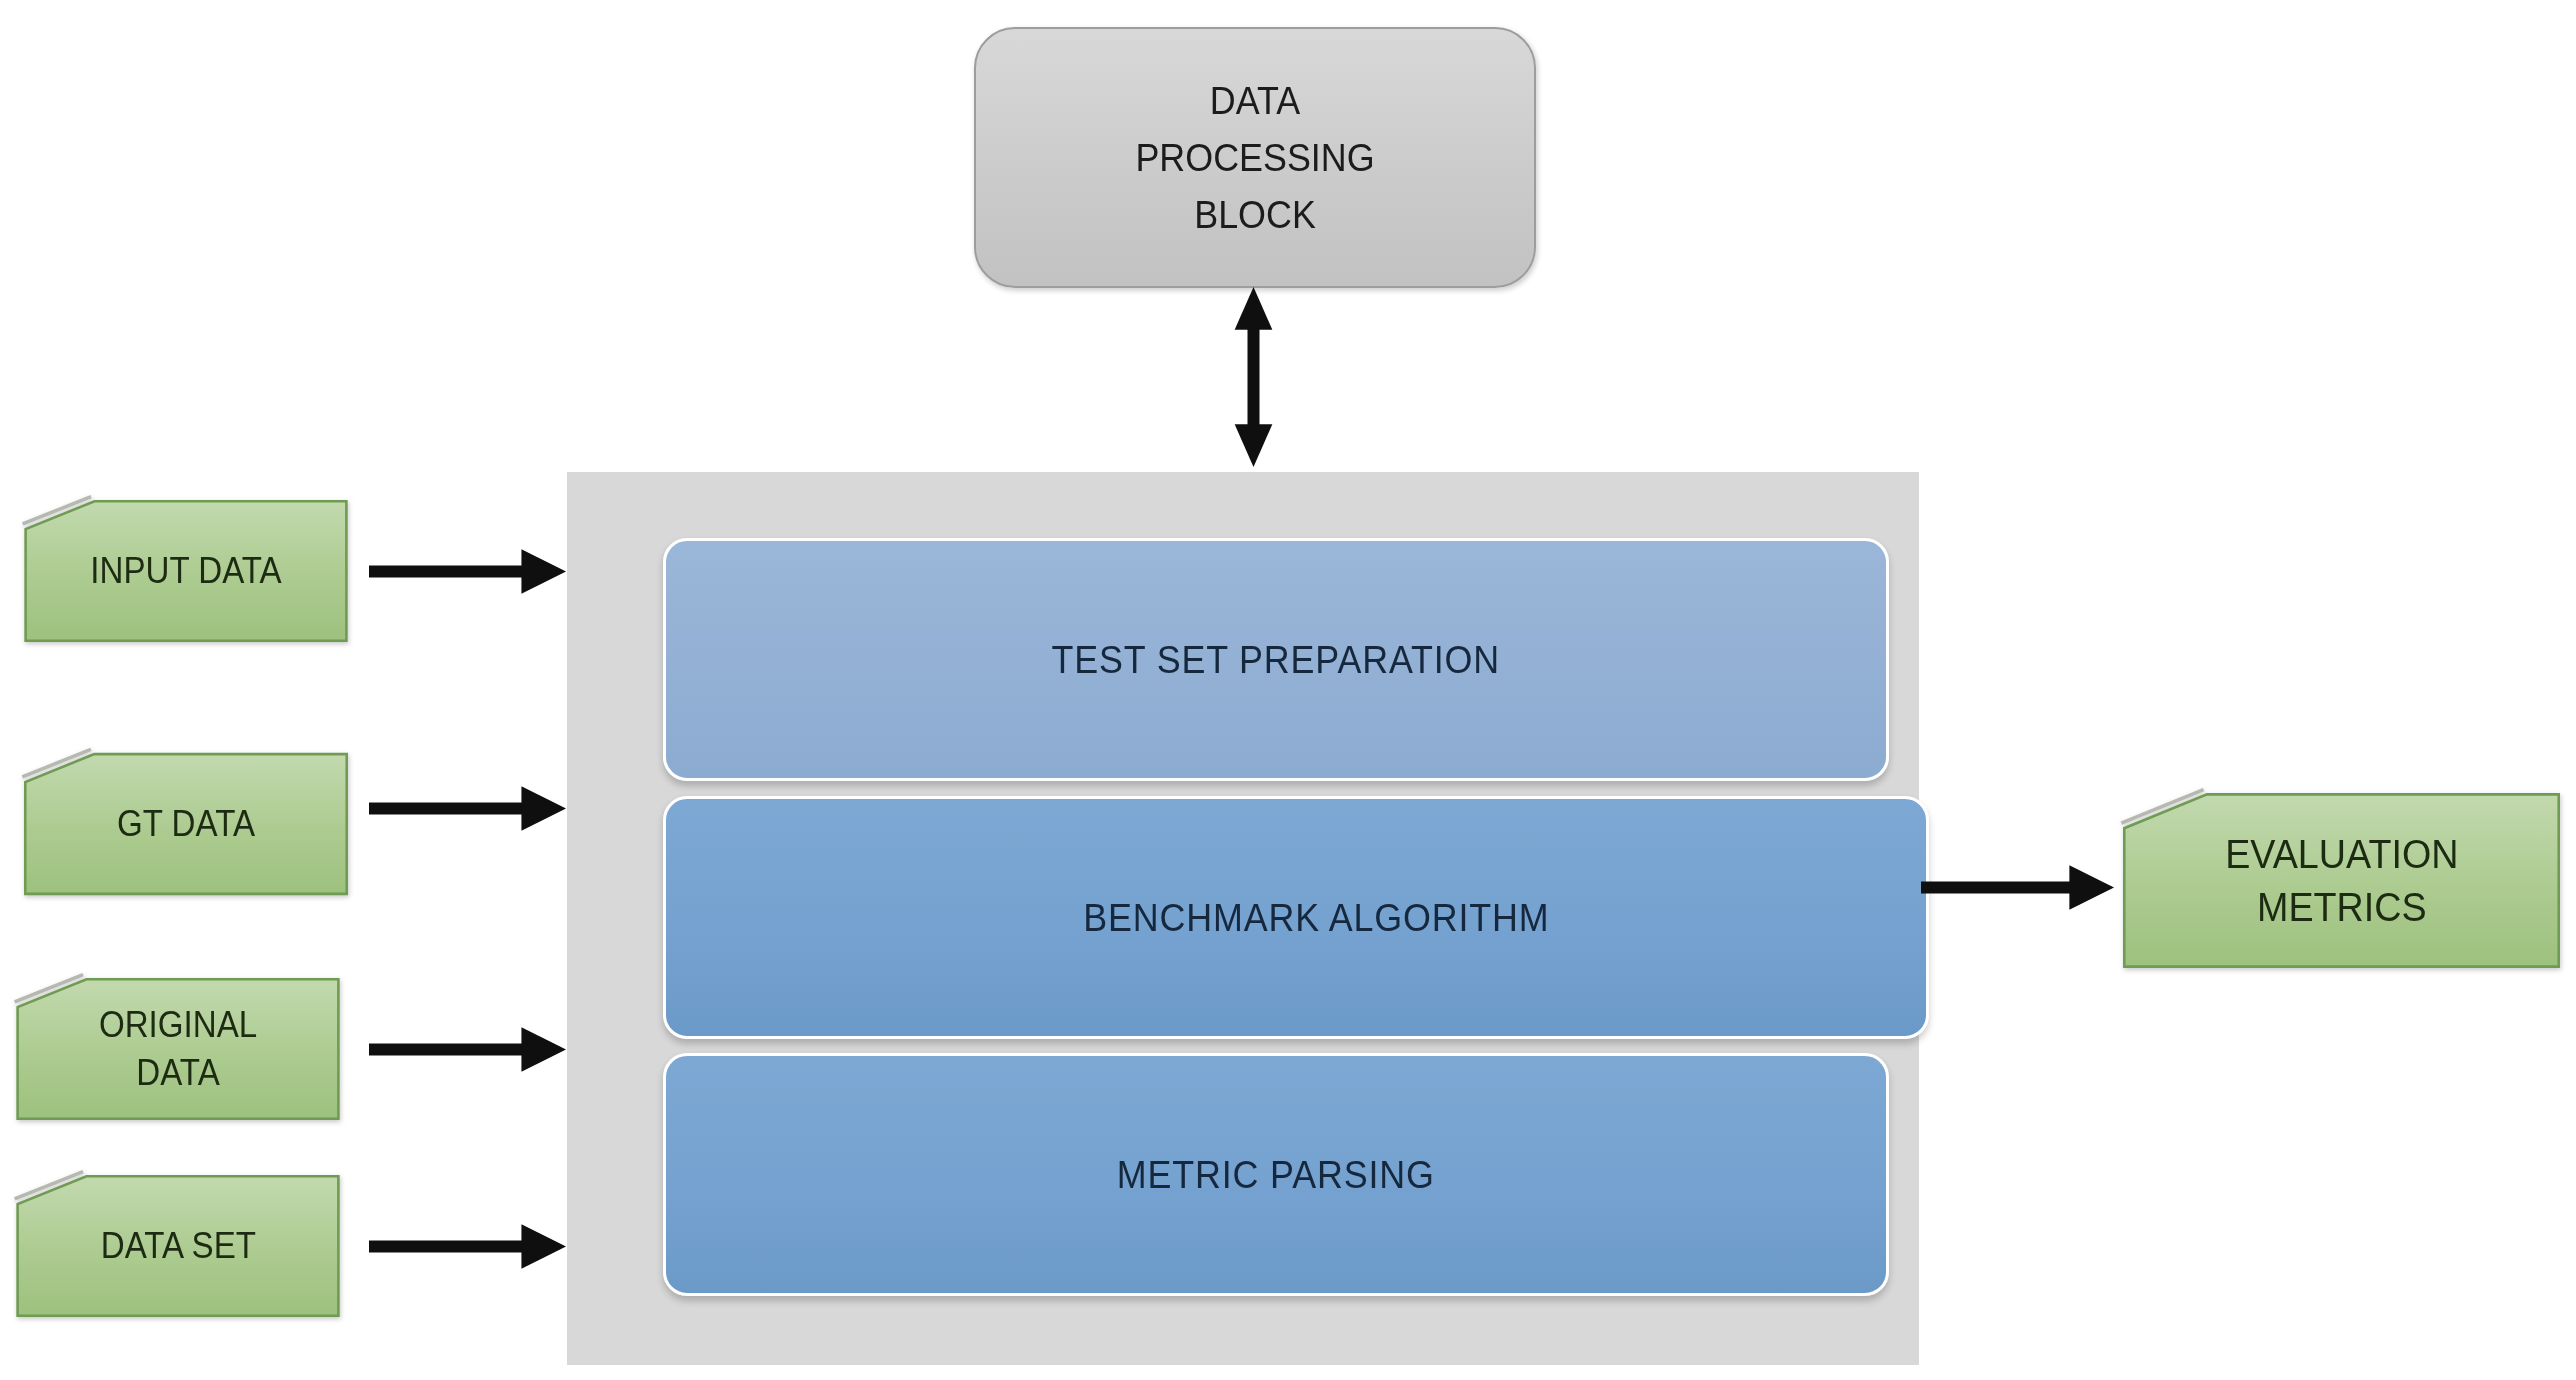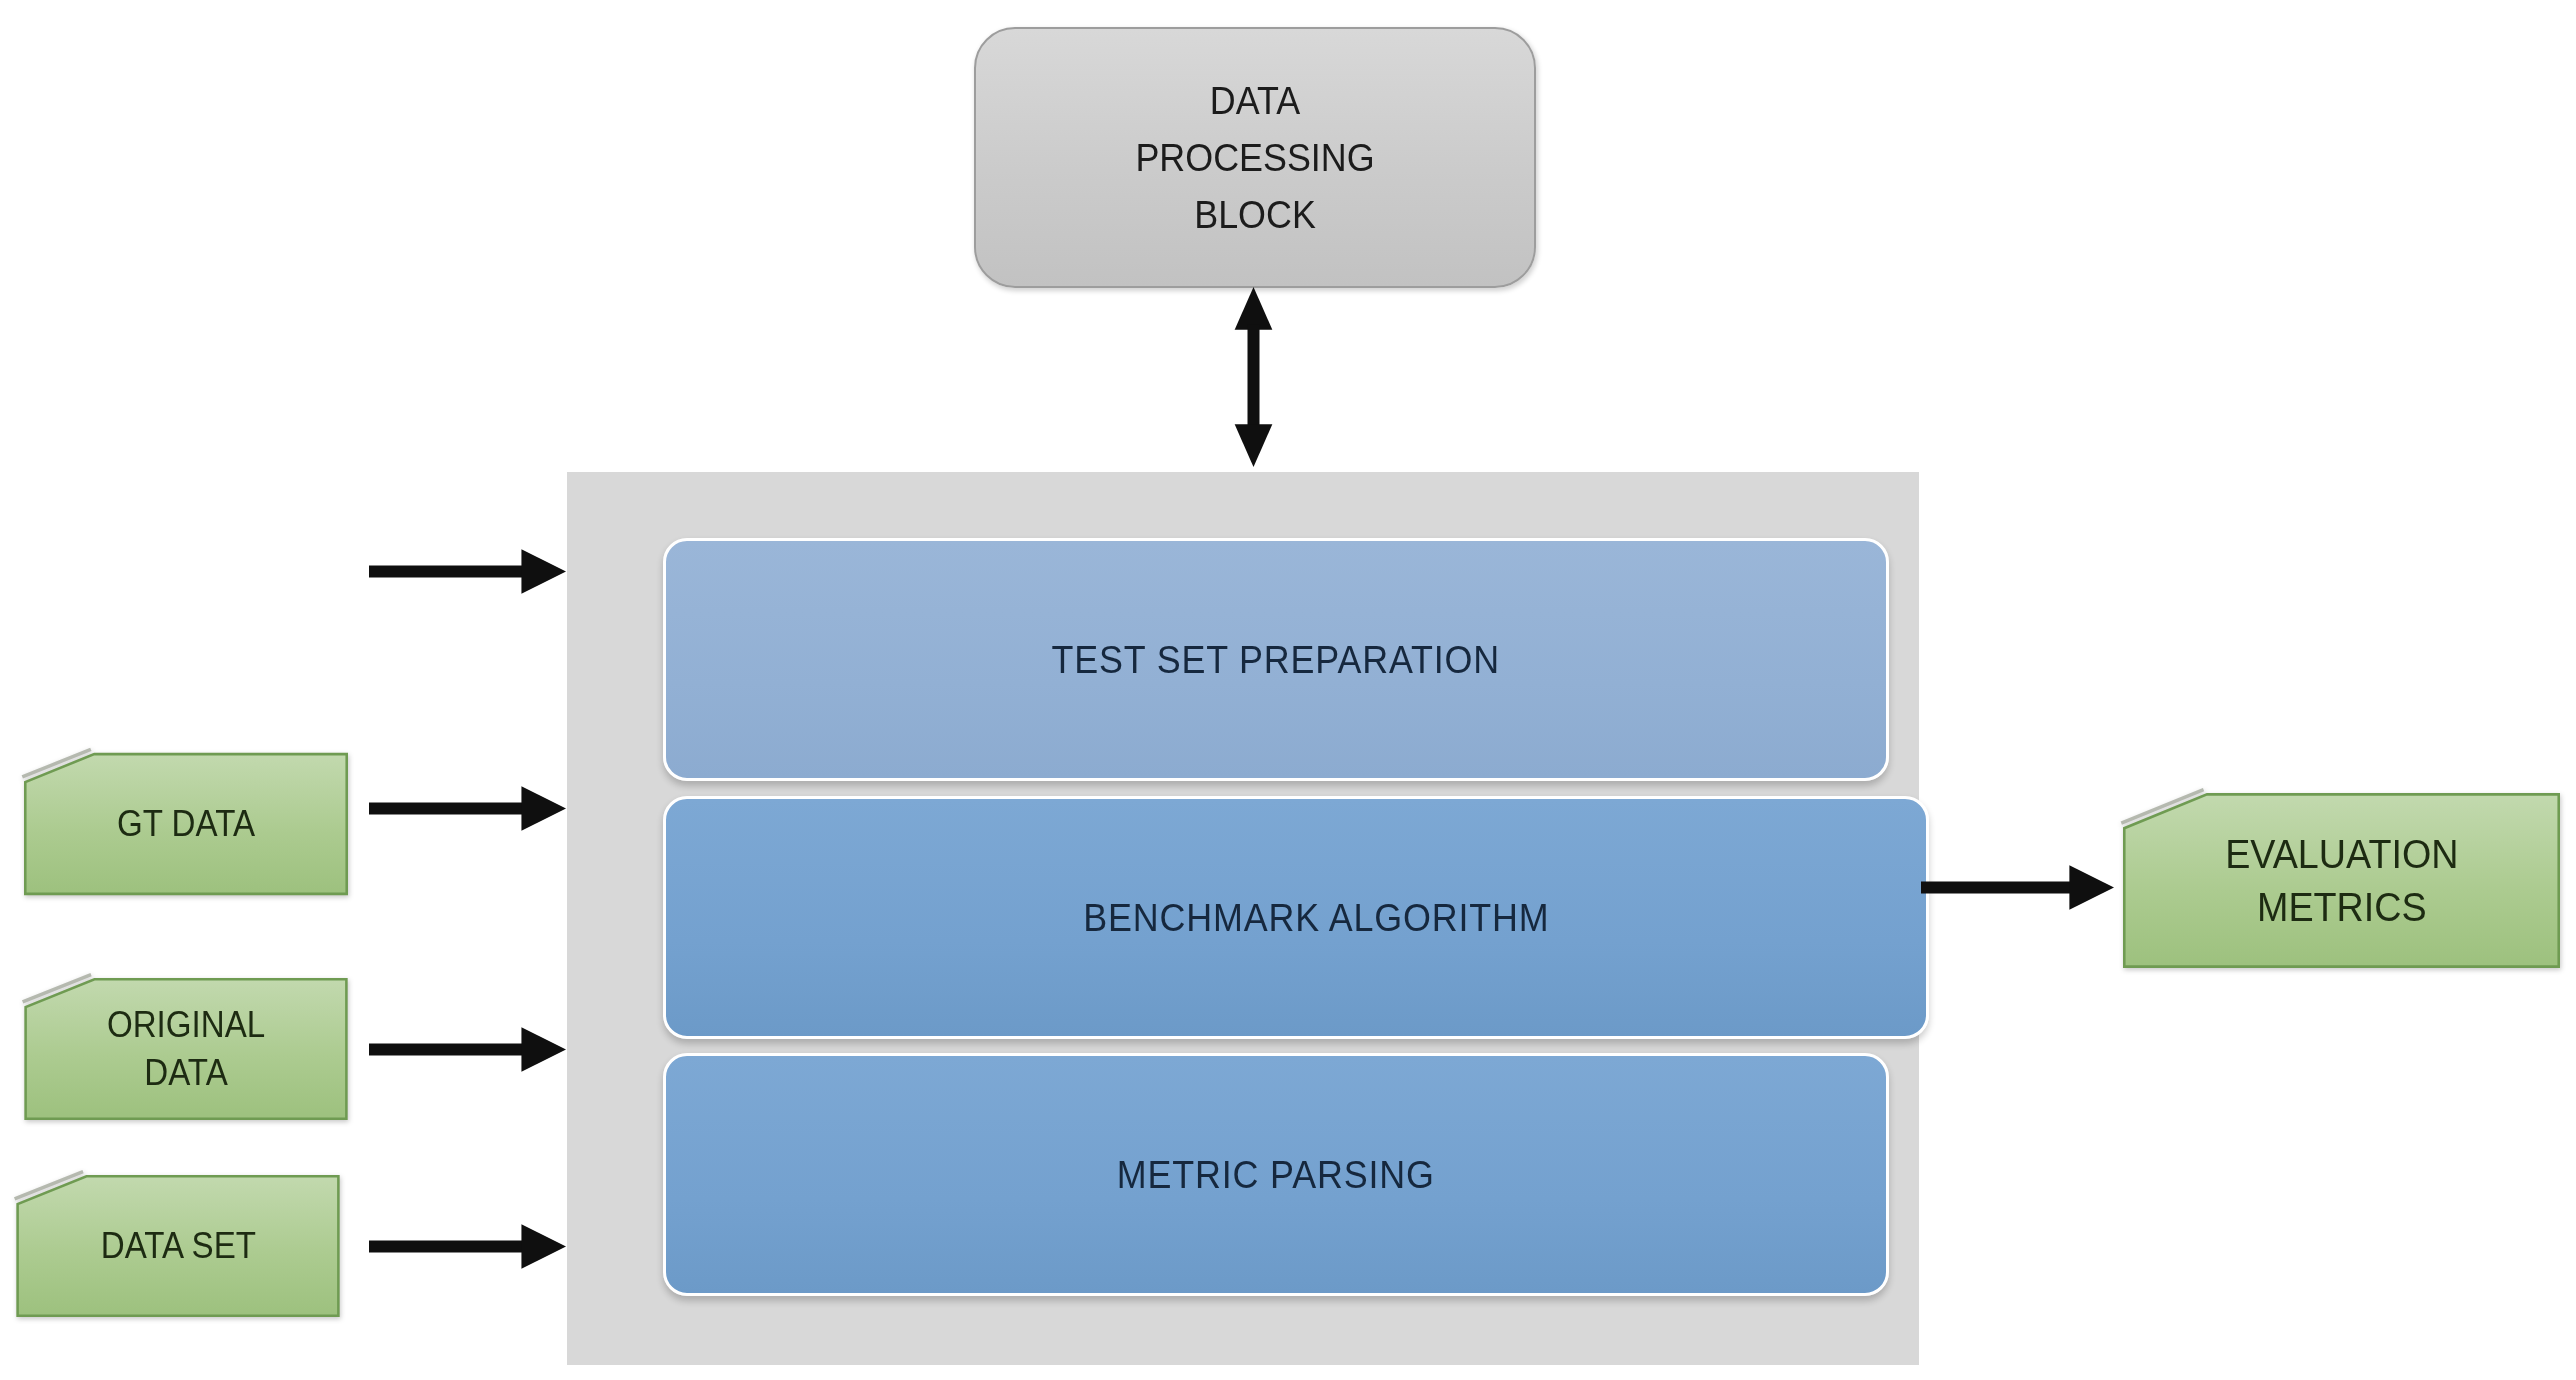--- a/index.html
+++ b/index.html
@@ -117,30 +117,37 @@
   <div class="abs stage light" style="top:538px;">
     <span class="lbl">TEST SET PREPARATION</span>
   </div>
   <div class="abs stage dark" style="top:796px;padding-left:40px;">
     <span class="lbl">BENCHMARK ALGORITHM</span>
   </div>
   <div class="abs stage dark" style="top:1053px;">
     <span class="lbl">METRIC PARSING</span>
   </div>
 
+  <div class="abs tag" style="left:24px; top:500px; width:324px; height:142px;">
+    <svg class="tag-shape" viewBox="0 0 378 166">
+      <line x1="-2" y1="28" x2="78" y2="-4" stroke="#b5b9af" stroke-width="4"></line>
+      <polygon points="82,1.5 376.5,1.5 376.5,164.5 1.5,164.5 1.5,34" fill="url(#gradGreen)" stroke="#6f9b52" stroke-width="3"></polygon>
+    </svg>
+    <div class="tag-label"><span>INPUT DATA</span></div>
+  </div>
 
   <div class="abs tag" style="left:24px; top:738px; width:324px; height:172px;border-radius:23px;">
     <svg class="tag-shape" viewBox="0 0 378 166">
       <line x1="-2" y1="28" x2="78" y2="-4" stroke="#b5b9af" stroke-width="4"></line>
       <polygon points="82,1.5 376.5,1.5 376.5,164.5 1.5,164.5 1.5,34" fill="url(#gradGreen)" stroke="#6f9b52" stroke-width="3"></polygon>
     </svg>
     <div class="tag-label"><span>GT DATA</span></div>
   </div>
 
-  <div class="abs tag" style="left:24px; top:978px; width:324px; height:142px;">
+  <div class="abs tag" style="left:16px; top:978px; width:324px; height:142px;">
     <svg class="tag-shape" viewBox="0 0 378 166">
       <line x1="-2" y1="28" x2="78" y2="-4" stroke="#b5b9af" stroke-width="4"></line>
       <polygon points="82,1.5 376.5,1.5 376.5,164.5 1.5,164.5 1.5,34" fill="url(#gradGreen)" stroke="#6f9b52" stroke-width="3"></polygon>
     </svg>
     <div class="tag-label"><span>ORIGINAL
 DATA</span></div>
   </div>
 
   <div class="abs tag" style="left:16px; top:1175px; width:324px; height:142px;">
     <svg class="tag-shape" viewBox="0 0 378 166">

